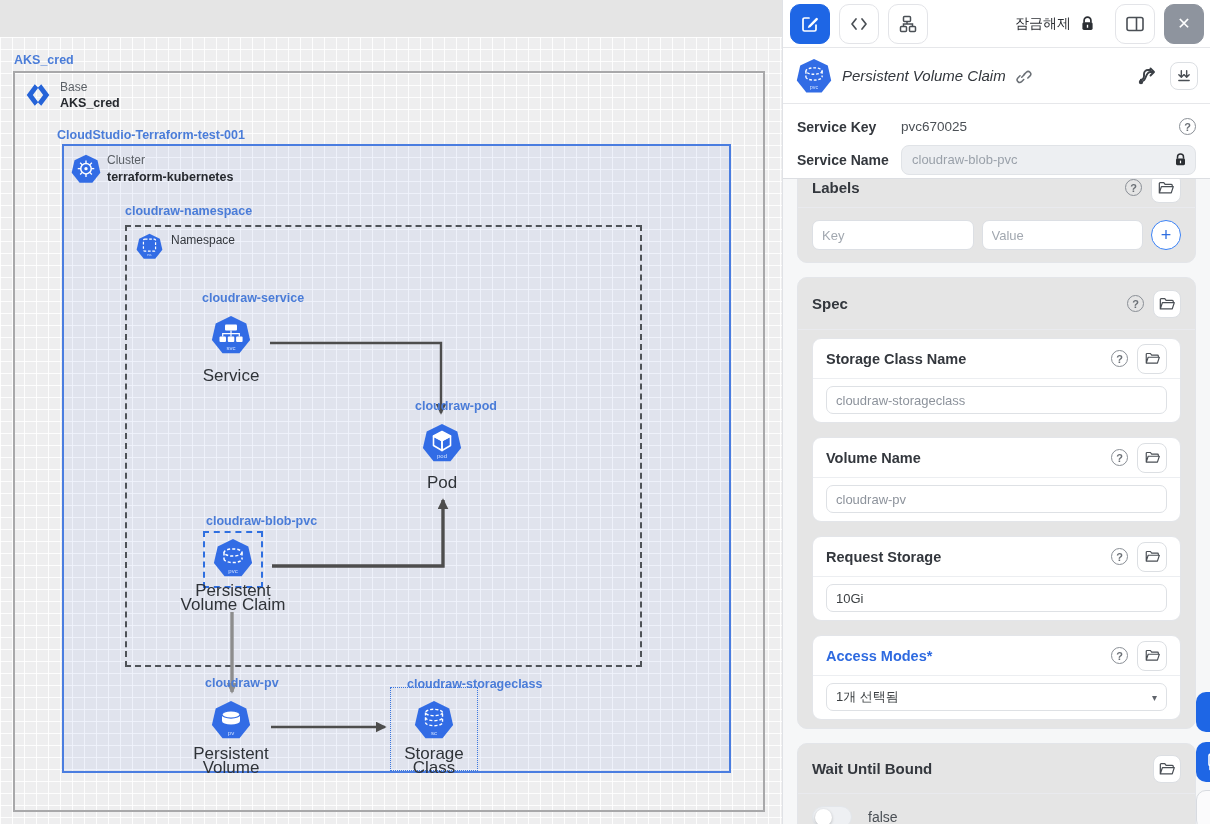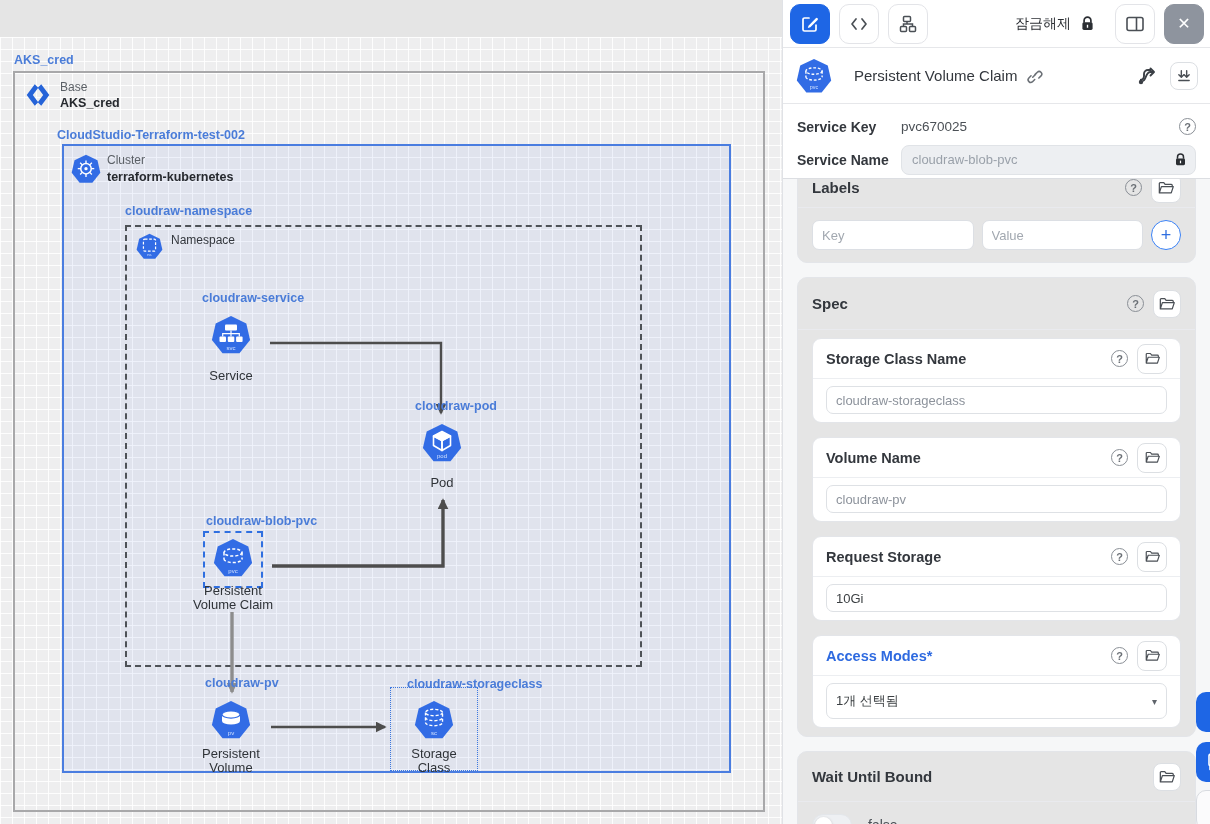--- a/index.html
+++ b/index.html
@@ -12,39 +12,39 @@
     background-image:
       linear-gradient(to right, rgba(255,255,255,.9) 1px, transparent 1px),
       linear-gradient(to bottom, rgba(255,255,255,.9) 1px, transparent 1px),
       linear-gradient(to right, rgba(0,0,0,.025) 1px, transparent 1px),
       linear-gradient(to bottom, rgba(0,0,0,.025) 1px, transparent 1px);
     background-size:12px 12px, 12px 12px, 60px 60px, 60px 60px; }
   .abs { position:absolute; }
   .blue-label { position:absolute; font-size:12.5px; font-weight:bold; color:#4a7cd8; white-space:nowrap; }
   .type-label { font-size:12px; color:#5b6066; }
   .name-label { font-size:12.5px; font-weight:bold; color:#26292e; }
-  .node-name { position:absolute; width:140px; text-align:center; font-size:13px; color:#2f3338; line-height:14px; }
+  .node-name { position:absolute; width:140px; text-align:center; font-size:17px; color:#2f3338; line-height:14px; }
   .outer-box { position:absolute; left:13px; top:71px; width:752px; height:741px; border:2px solid #a8a8aa; }
   .cluster-box { position:absolute; left:62px; top:144px; width:669px; height:629px; border:2px solid #4a7de0; background:rgba(104,140,225,.10); }
   .ns-box { position:absolute; left:125px; top:225px; width:517px; height:442px; border:2px dashed #4e5257; }
   .pvc-select { position:absolute; left:203px; top:531px; width:60px; height:57px; border:2px dashed #2f6fe0; }
   .sc-box { position:absolute; left:390px; top:687px; width:88px; height:84px; border:1px dotted #3b77e0; }
   svg.edges { position:absolute; left:0; top:0; width:782px; height:824px; pointer-events:none; }
   svg.edges path { pointer-events:stroke; }
 
   
   .panel { position:absolute; left:782px; top:0; width:428px; height:824px; background:#fff; border-left:1px solid #e0e2e6; }
   .toolbar { position:absolute; left:0; top:0; width:100%; height:48px; display:flex; align-items:center; padding:0 6px 0 7px; border-bottom:1px solid #e6e7ea; background:#fff; }
   .tbtn { width:40px; height:40px; border-radius:10px; display:flex; align-items:center; justify-content:center; background:#fff; border:1px solid #e3e4e8; margin-right:9px; cursor:pointer; }
   .tbtn.active { background:#1e66e5; border-color:#1e66e5; }
   .tbtn.closebtn { background:#8e949e; border-color:#8e949e; color:#fff; font-size:16px; margin-right:0; }
   .lockwrap { margin-left:auto; display:flex; align-items:center; gap:8px; margin-right:19px; }
   .lockwrap .ltext { font-size:14px; color:#2b2e33; }
   .title-row { position:absolute; left:0; top:48px; width:100%; height:56px; display:flex; align-items:center; padding:0 12px 0 13px; border-bottom:1px solid #e6e7ea; background:#fff; }
-  .title-row .ptitle { font-size:15px; color:#33373d; font-weight:500; margin:0 8px 0 22px; }
+  .title-row .ptitle { font-size:15px; color:#33373d; font-weight:500; margin:0 8px 0 10px;font-style:italic; }
   .sq-btn { width:28px; height:28px; border:1px solid #dcdfe3; border-radius:8px; background:#fff; display:flex; align-items:center; justify-content:center; cursor:pointer; }
   .svc-rows { position:absolute; left:0; top:104px; width:100%; height:75px; background:#fff; border-bottom:1px solid #dcdee2; padding:6px 14px 12px 14px; }
   .svc-row { display:flex; align-items:center; height:33px; }
   .svc-row .flabel { width:104px; font-size:14px; font-weight:bold; color:#33373d; flex:none; }
   .svc-row .fvalue { font-size:13.5px; color:#4b5056; flex:1; }
   .help { width:17px; height:17px; border-radius:50%; border:1.5px solid #8a8f96; color:#6b7076; font-size:11px; font-weight:bold; display:flex; align-items:center; justify-content:center; flex:none; }
   .name-input-wrap { flex:1; position:relative; }
   .name-input-wrap input { width:100%; height:30px; background:#edeff2; border:1px solid #e0e3e7; border-radius:8px; padding:0 30px 0 10px; font-size:13px; color:#5a5f66; font-family:inherit; }
   .name-input-wrap input::placeholder { color:#9aa1aa; }
   .name-input-wrap .locksvg { position:absolute; right:8px; top:7px; }
@@ -65,21 +65,21 @@
   .spec-inner { padding:8px 14px; }
   .field-card { background:#fff; border:1px solid #e3e5e9; border-radius:9px; margin-bottom:14px; }
   .field-card:last-child { margin-bottom:0; }
   .field-head { display:flex; align-items:center; padding:0 13px; height:40px; border-bottom:1px solid #eceef1; }
   .field-head .flabel2 { flex:1; font-size:14.5px; font-weight:bold; color:#33373d; }
   .field-head .flabel2.blue { color:#2e6ae0; }
   .field-body { padding:7px 13px 8px 13px; }
   .field-body input { width:100%; height:28px; border:1px solid #dee1e5; border-radius:7px; padding:0 9px; font-size:13px; font-family:inherit; background:#fff; color:#3c4043; }
   .field-body input.mutedval { color:#8d939c; }
   .field-body input::placeholder { color:#8d939c; }
-  .selectbox { width:100%; height:36px; border:1px solid #dee1e5; border-radius:7px; padding:12px 9px; font-size:13px; color:#3c4043; background:#fff; display:flex; align-items:center; cursor:pointer; }
+  .selectbox { width:100%; height:28px; border:1px solid #dee1e5; border-radius:7px; padding:12px 9px; font-size:13px; color:#3c4043; background:#fff; display:flex; align-items:center; cursor:pointer; }
   .selectbox .caret { margin-left:auto; font-size:10px; color:#5f646b; }
   .sq-btn.sm { width:30px; height:30px; }
   .headicons { display:flex; align-items:center; gap:9px; }
 
   .wub-card { margin-top:14px; }
   .wub-card .card-head { height:50px; }
   .wub-body { display:flex; align-items:center; gap:16px; padding:12px 14px 20px 14px; }
   .toggle { width:40px; height:22px; border-radius:11px; background:#eef0f3; border:1px solid #e3e6ea; position:relative; cursor:pointer; flex:none; }
   .toggle .knob { position:absolute; left:2px; top:1.5px; width:17px; height:17px; border-radius:50%; background:#fff; box-shadow:0 1px 3px rgba(0,0,0,.25); }
   .toggle-label { font-size:14px; color:#4b5056; }
@@ -97,21 +97,21 @@
   <div class="blue-label" style="left:14px; top:53px;">AKS_cred</div>
   <div class="outer-box"></div>
 
   <svg class="abs" style="left:24px; top:81px;" width="28" height="28" viewBox="0 0 26 26">
     <polygon points="10,3 2.5,13 10,23 13.2,19.8 8.2,13 13.2,6.2" fill="#2563d8"></polygon>
     <polygon points="16,3 23.5,13 16,23 12.8,19.8 17.8,13 12.8,6.2" fill="#2563d8"></polygon>
   </svg>
   <div class="abs type-label" style="left:60px; top:80px;">Base</div>
   <div class="abs name-label" style="left:60px; top:96px;">AKS_cred</div>
 
-  <div class="blue-label" style="left:57px; top:128px;">CloudStudio-Terraform-test-002</div>
+  <div class="blue-label" style="left:57px; top:128px;">CloudStudio-Terraform-test-001</div>
   <div class="cluster-box"></div>
 
   <svg class="abs" style="left:71px; top:154px;" width="30" height="30" viewBox="0 0 40 40">
     <polygon points="20,1 35.3,8.4 39.1,24.9 28.5,38.2 11.5,38.2 0.9,24.9 4.7,8.4" fill="#326ce5"></polygon>
     <circle cx="20" cy="19.5" r="7" fill="none" stroke="#fff" stroke-width="2"></circle>
     <g stroke="#fff" stroke-width="1.8">
       <line x1="20" y1="8.5" x2="20" y2="12.5"></line>
         <line x1="20" y1="26.5" x2="20" y2="30.5"></line>
       <line x1="9" y1="19.5" x2="13" y2="19.5"></line>
         <line x1="27" y1="19.5" x2="31" y2="19.5"></line>

